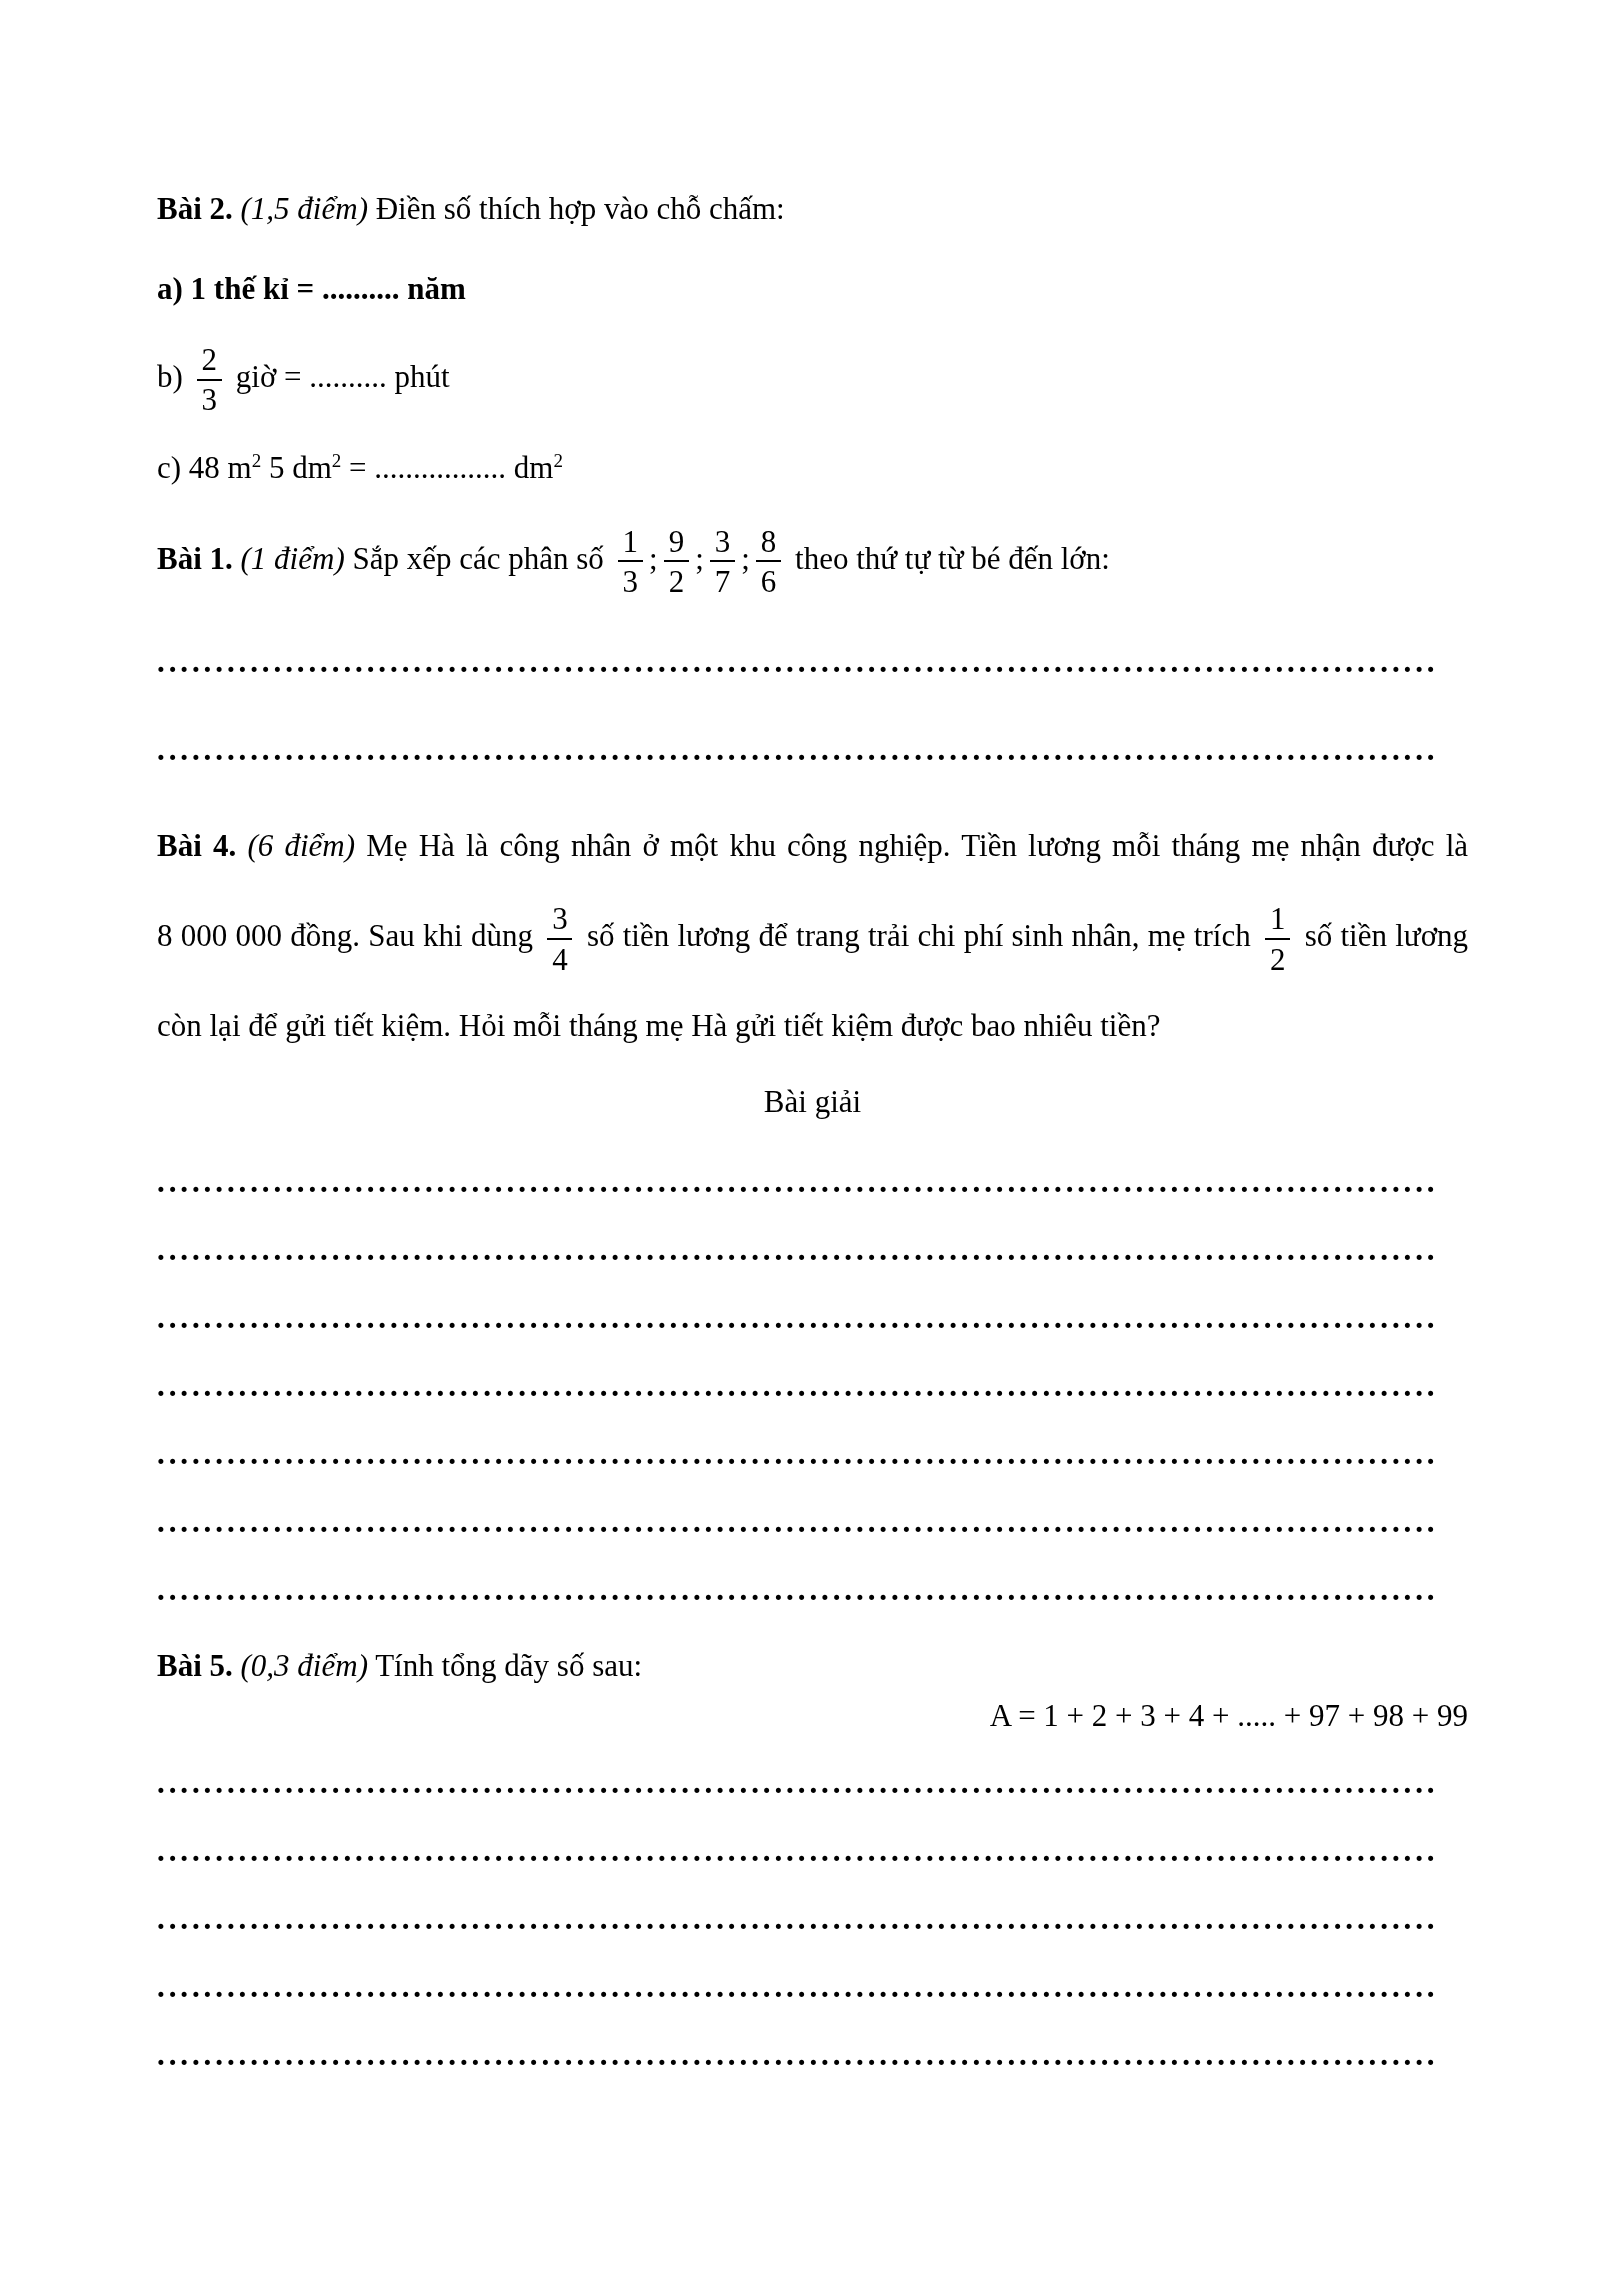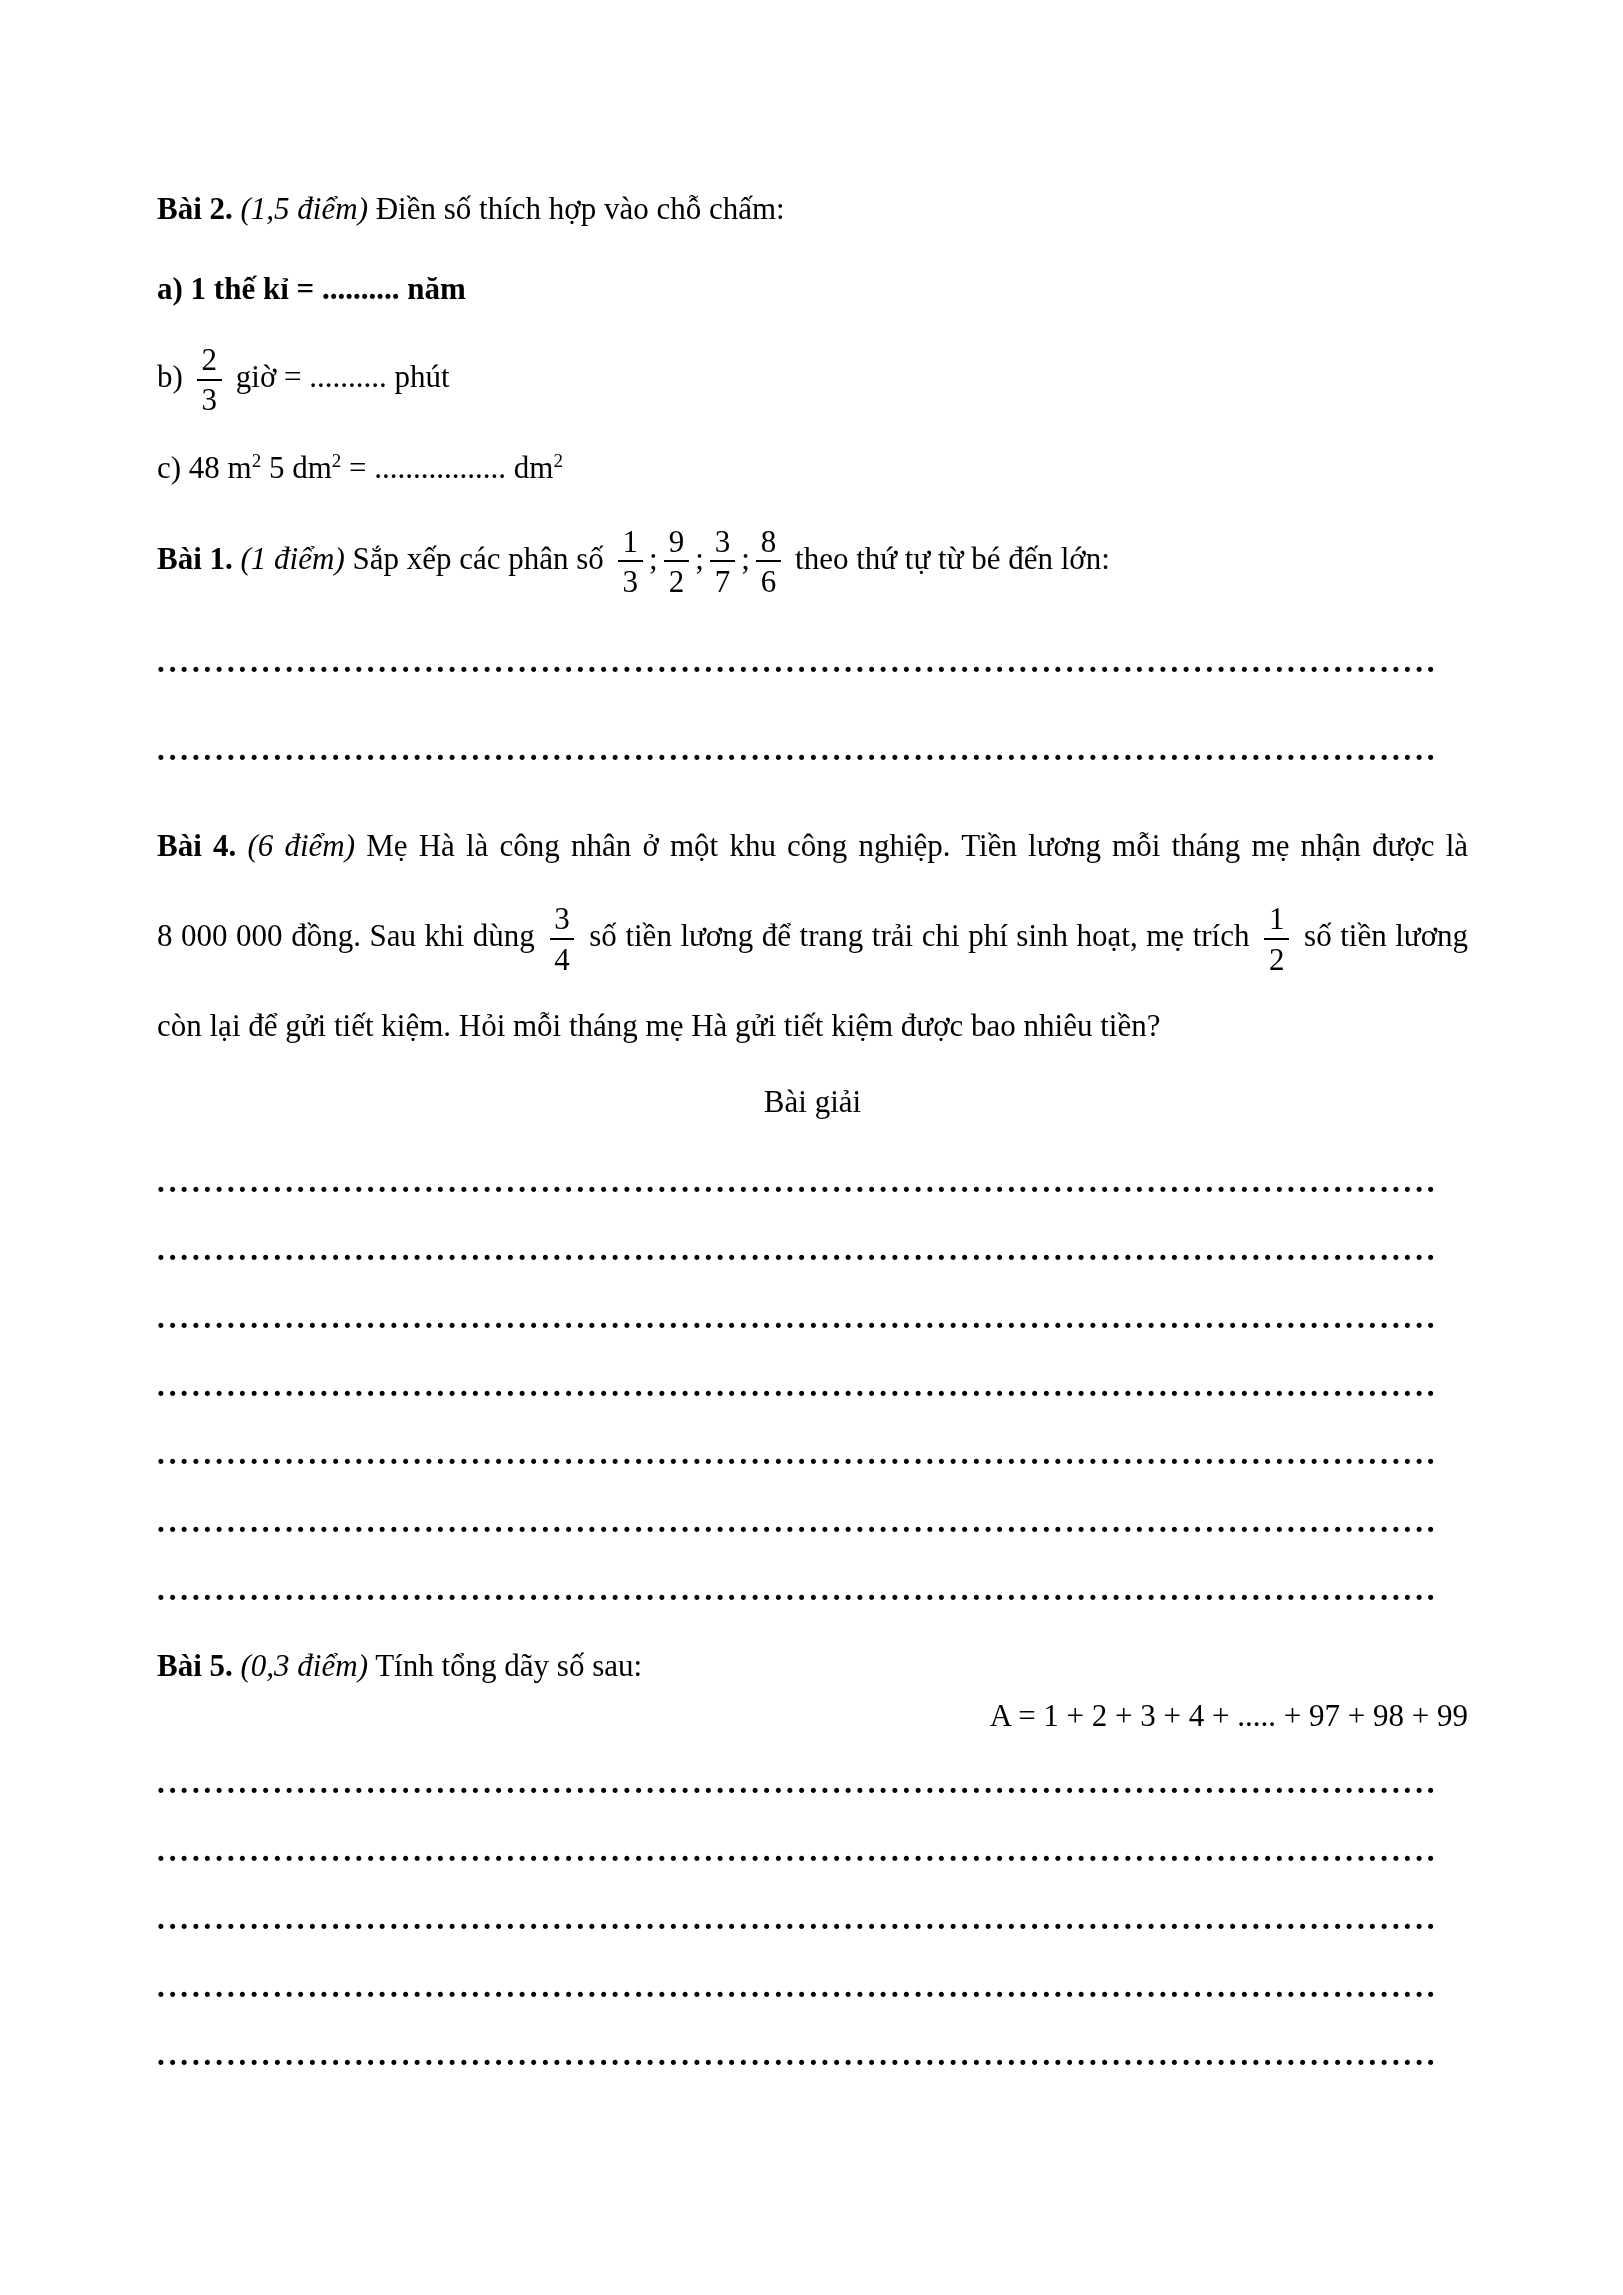--- a/index.html
+++ b/index.html
@@ -78,21 +78,21 @@
   </div>
 
   <div class="dotline" id="bai3-dots1">..............................................................................................................</div>
   <div class="dotline" id="bai3-dots2">..............................................................................................................</div>
 
   <p id="bai4-para">
     <b>Bài 4.</b>
     <i>(6 điểm)</i>
     <span>Mẹ Hà là công nhân ở một khu công nghiệp. Tiền lương mỗi tháng mẹ nhận được là 8&nbsp;000&nbsp;000 đồng. Sau khi dùng</span>
     <span class="frac"><span class="num">3</span><span class="den">4</span></span>
-    <span>số tiền lương để trang trải chi phí sinh hoạt, mẹ trích</span>
+    <span>số tiền lương để trang trải chi phí sinh nhân, mẹ trích</span>
     <span class="frac"><span class="num">1</span><span class="den">2</span></span>
     <span>số tiền lương còn lại để gửi tiết kiệm. Hỏi mỗi tháng mẹ Hà gửi tiết kiệm được bao nhiêu tiền?</span>
   </p>
 
   <p class="line" id="bai-giai">Bài giải</p>
 
   <div class="answers">
     <div class="dotline">..............................................................................................................</div>
     <div class="dotline">..............................................................................................................</div>
     <div class="dotline">..............................................................................................................</div>

